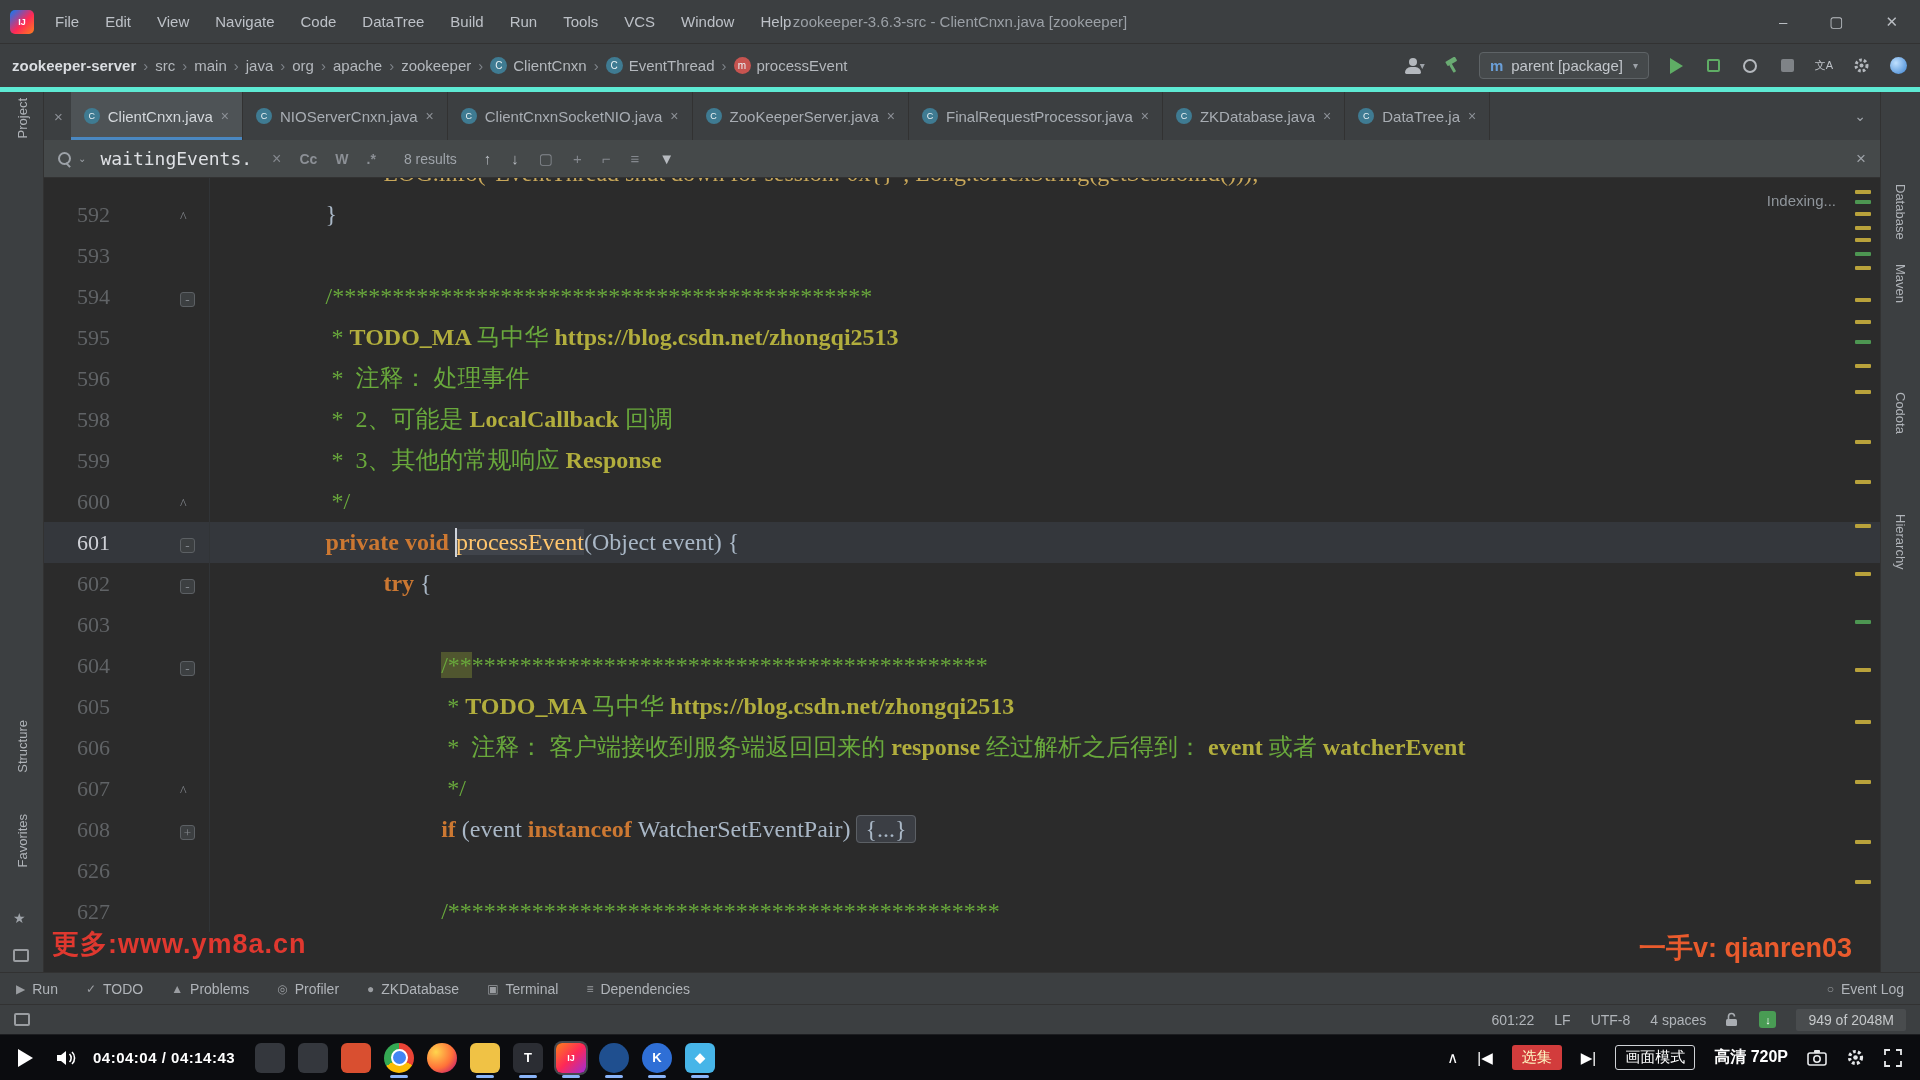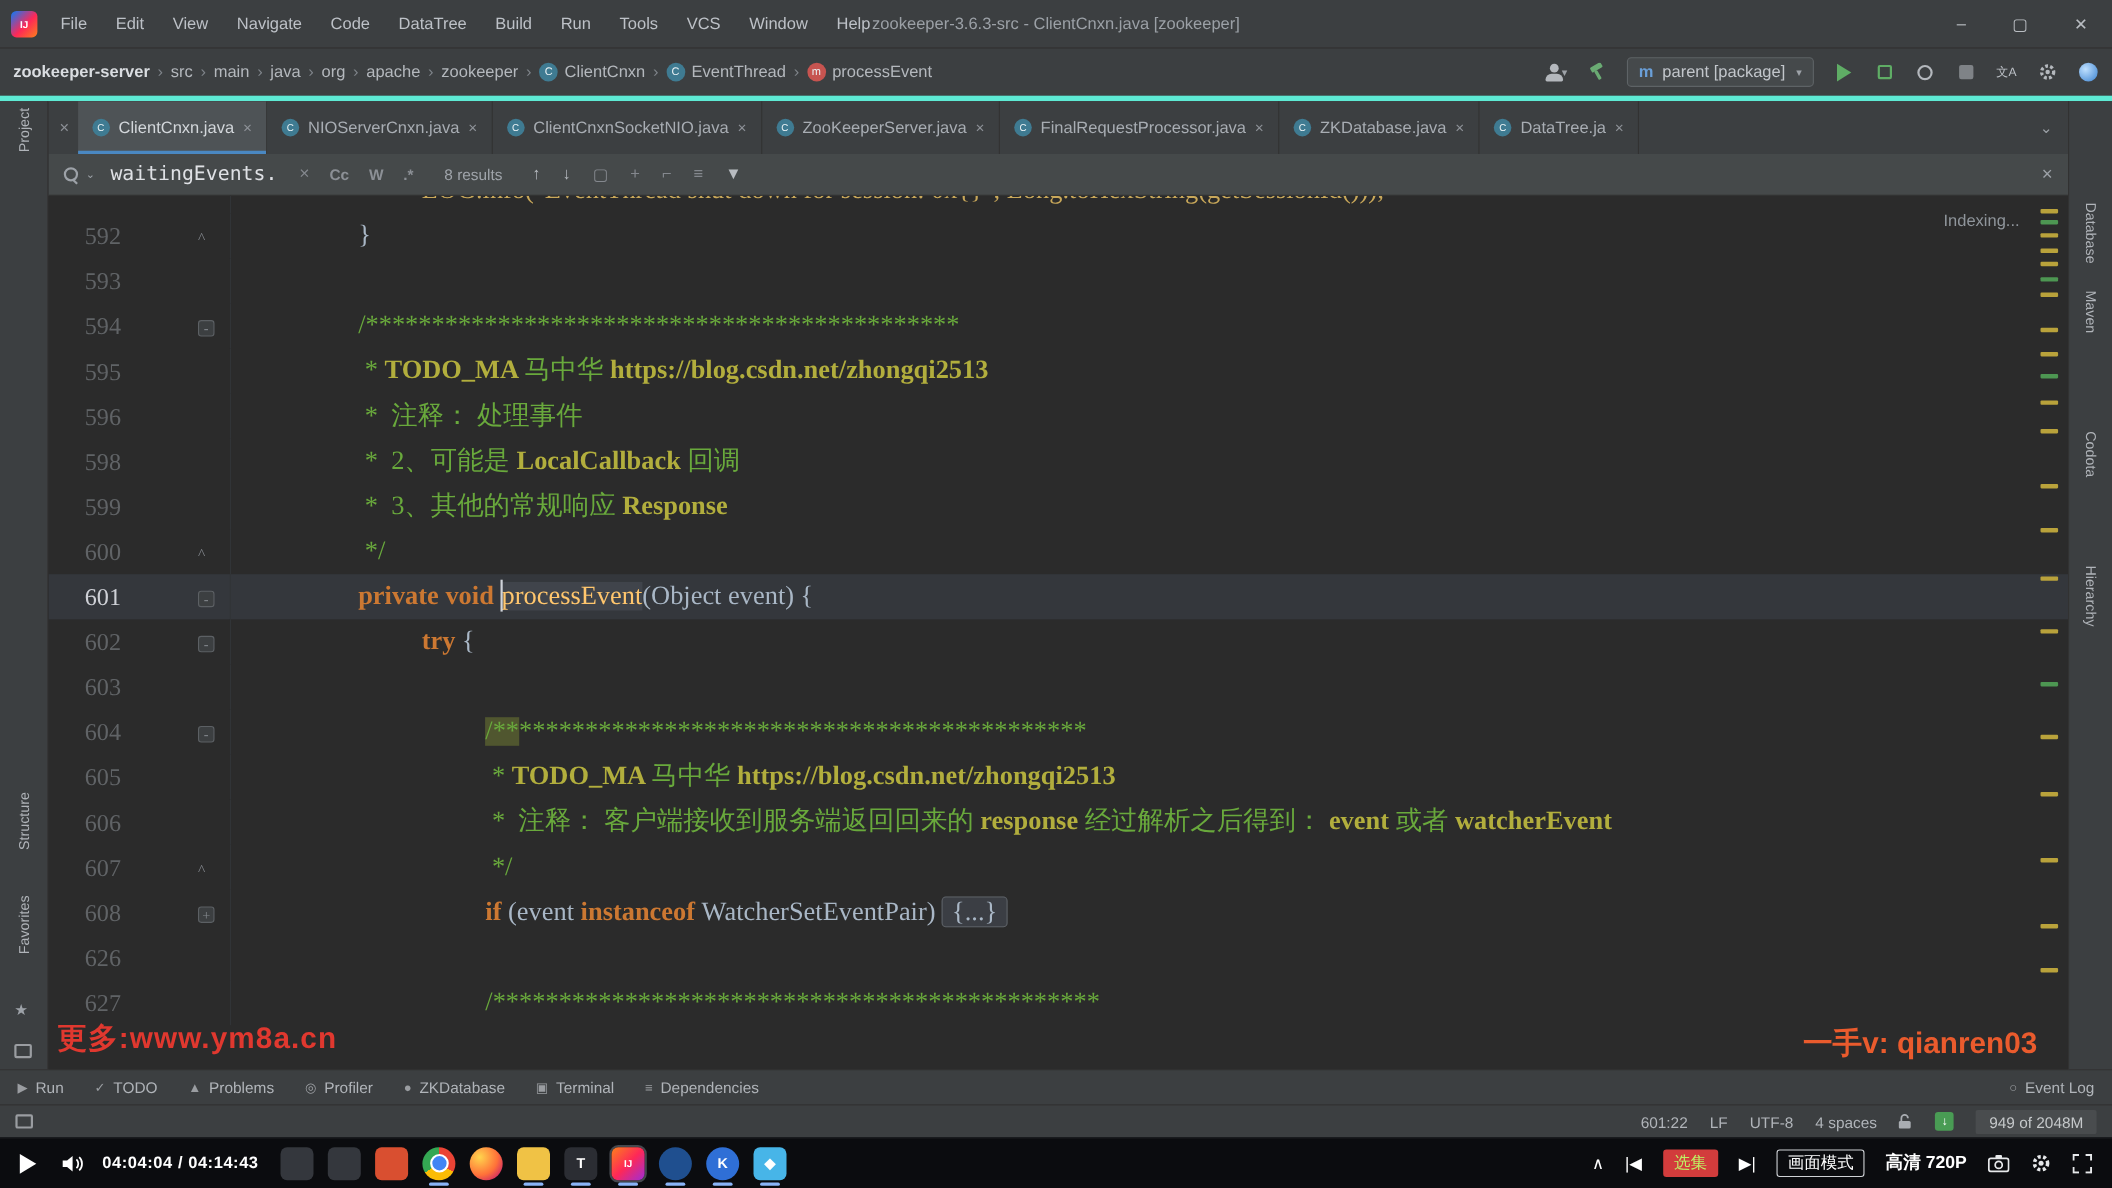--- a/index.html
+++ b/index.html
@@ -134,21 +134,21 @@
              font-size:13px; font-weight:bold; flex:none;}
   .tb-item.circ { border-radius:50%; }
   .tb-item.run::after { content:""; position:absolute; bottom:-5px; left:6px; right:6px; height:3px; background:#8ab4f8; border-radius:2px;}
   .tb-item.act { box-shadow:0 0 0 2px #45484e; }
   .tb-chrome { background:conic-gradient(#ea4335 0 33%, #fbbc05 33% 66%, #34a853 66% 100%); }
   .tb-chrome::before { content:""; width:13px; height:13px; border-radius:50%; background:#4285f4; border:2.5px solid #fff;}
   .tb-firefox { background:radial-gradient(circle at 30% 30%, #ffd54d, #ff7139 55%, #b5007f); }
   .tb-idea { background:linear-gradient(135deg,#fc801d,#fe2857 50%,#9f2dd6); color:#fff; font-size:9px;}
   .pr-right { margin-left:auto; display:flex; align-items:center; gap:19px; }
   .pr-txt { font-size:15px; white-space:nowrap; }
-  .chip-red { background:#d23c3c; color:#bef264; padding:3px 10px; border-radius:3px; font-size:15px;}
+  .chip-red { background:#d23c3c; color:#fef9c3; padding:3px 10px; border-radius:3px; font-size:15px;}
   .chip-line { border:1px solid #cfd2d6; color:#fff; padding:2px 9px; border-radius:3px; font-size:15px;}
   .quality { font-size:16px; font-weight:bold;text-align:center; }
   svg { display:block; }
 </style>
 </head>
 <body>
 
 <div class="app">
 
   <div class="titlebar">

